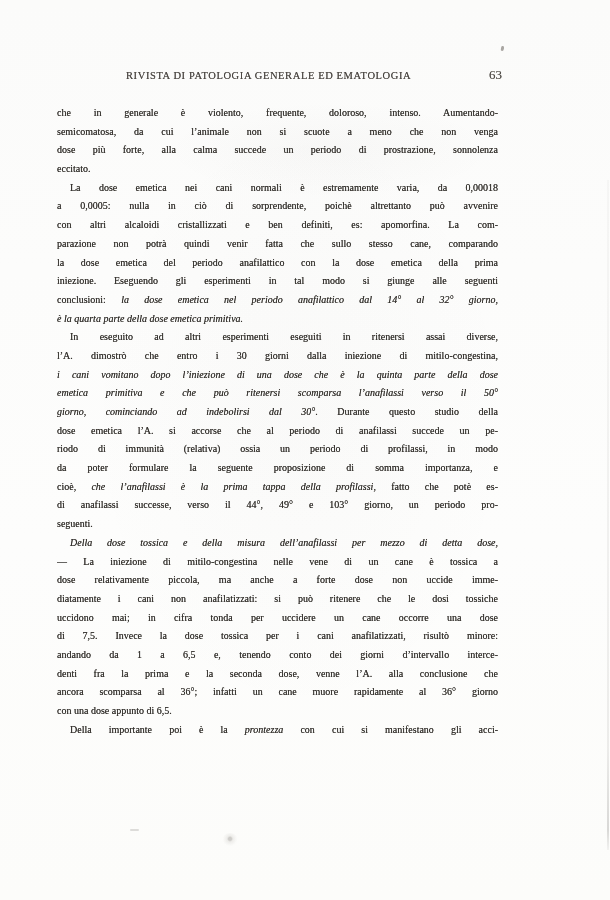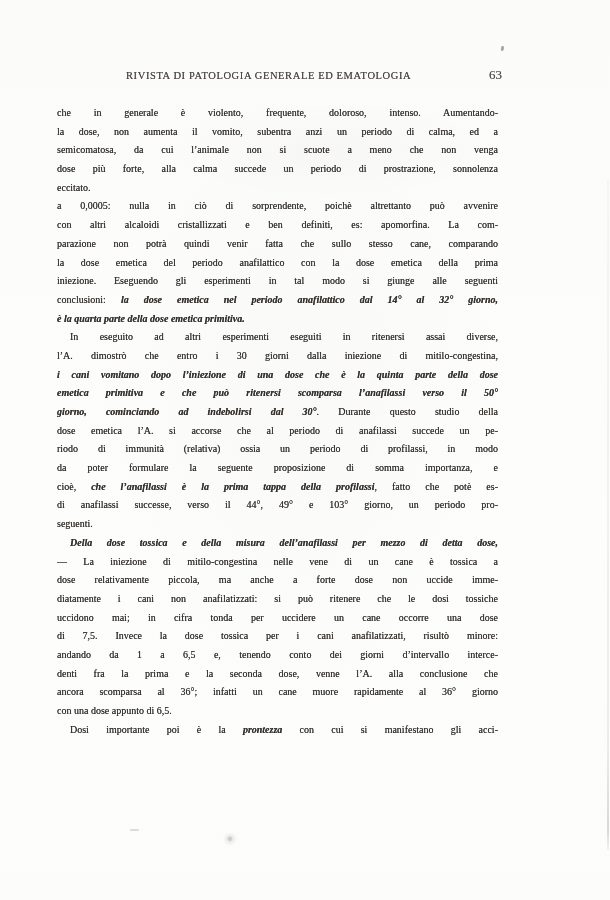--- a/index.html
+++ b/index.html
@@ -46,21 +46,21 @@
     text-shadow: 0 0 0.45px rgba(53,50,46,0.85);
   }
   .line {
     height: 18.7px;
     overflow: hidden;
     text-align: justify;
     text-align-last: justify;
   }
   .line.unjust { text-align-last: left; }
   .line.indent { text-indent: 13px; }
-  .italic { font-style: italic; font-weight: bold; }
+  .italic { font-style: italic; }
   .speck-comma {
     position: absolute;
     left: 501px; top: 46px;
     width: 3px; height: 5px;
     border-radius: 40% 60% 60% 40%;
     background: #a9a6a2;
     transform: rotate(12deg);
   }
   .speck-smudge {
     position: absolute;
@@ -87,24 +87,24 @@
 <body>
 
 <div class="page">
 
   <div class="running-head">RIVISTA DI PATOLOGIA GENERALE ED EMATOLOGIA</div>
 
   <div class="page-num">63</div>
 
   <div class="body-text">
       <div class="line"><span>che in generale è violento, frequente, doloroso, intenso. Aumentando-</span></div>
-      <div class="line"><span>la dose, non aumenta il vomito, subentra anzi un periodo di calma, ed a</span></div>
       <div class="line"><span>semicomatosa, da cui l’animale non si scuote a meno che non venga</span></div>
       <div class="line"><span>dose più forte, alla calma succede un periodo di prostrazione, sonnolenza</span></div>
       <div class="line unjust"><span>eccitato.</span></div>
+      <div class="line indent"><span>La dose emetica nei cani normali è estremamente varia, da 0,00018</span></div>
       <div class="line"><span>a 0,0005: nulla in ciò di sorprendente, poichè altrettanto può avvenire</span></div>
       <div class="line"><span>con altri alcaloidi cristallizzati e ben definiti, es: apomorfina. La com-</span></div>
       <div class="line"><span>parazione non potrà quindi venir fatta che sullo stesso cane, comparando</span></div>
       <div class="line"><span>la dose emetica del periodo anafilattico con la dose emetica della prima</span></div>
       <div class="line"><span>iniezione. Eseguendo gli esperimenti in tal modo si giunge alle seguenti</span></div>
       <div class="line"><span>conclusioni: </span><span class="italic">la dose emetica nel periodo anafilattico dal 14° al 32° giorno,</span></div>
       <div class="line unjust"><span class="italic">è la quarta parte della dose emetica primitiva.</span></div>
       <div class="line indent"><span>In eseguito ad altri esperimenti eseguiti in ritenersi assai diverse,</span></div>
       <div class="line"><span>l’A. dimostrò che entro i 30 giorni dalla iniezione di mitilo-congestina,</span></div>
       <div class="line"><span class="italic">i cani vomitano dopo l’iniezione di una dose che è la quinta parte della dose</span></div>
@@ -119,21 +119,21 @@
       <div class="line indent"><span class="italic">Della dose tossica e della misura dell’anafilassi per mezzo di detta dose,</span></div>
       <div class="line"><span>— La iniezione di mitilo-congestina nelle vene di un cane è tossica a</span></div>
       <div class="line"><span>dose relativamente piccola, ma anche a forte dose non uccide imme-</span></div>
       <div class="line"><span>diatamente i cani non anafilatizzati: si può ritenere che le dosi tossiche</span></div>
       <div class="line"><span>uccidono mai; in cifra tonda per uccidere un cane occorre una dose</span></div>
       <div class="line"><span>di 7,5. Invece la dose tossica per i cani anafilatizzati, risultò minore:</span></div>
       <div class="line"><span>andando da 1 a 6,5 e, tenendo conto dei giorni d’intervallo interce-</span></div>
       <div class="line"><span>denti fra la prima e la seconda dose, venne l’A. alla conclusione che</span></div>
       <div class="line"><span>ancora scomparsa al 36°; infatti un cane muore rapidamente al 36° giorno</span></div>
       <div class="line unjust"><span>con una dose appunto di 6,5.</span></div>
-      <div class="line indent"><span>Dosi importante poi è la </span><span class="italic">prontezza</span><span> con cui si manifestano gli acci-</span></div>
+      <div class="line indent"><span>Della importante poi è la </span><span class="italic">prontezza</span><span> con cui si manifestano gli acci-</span></div>
     </div>
 
   <div class="speck-comma"></div>
   <div class="speck-smudge"></div>
   <div class="speck-dash"></div>
   <div class="edge-line"></div>
 
 </div>
 
 </body></html>

